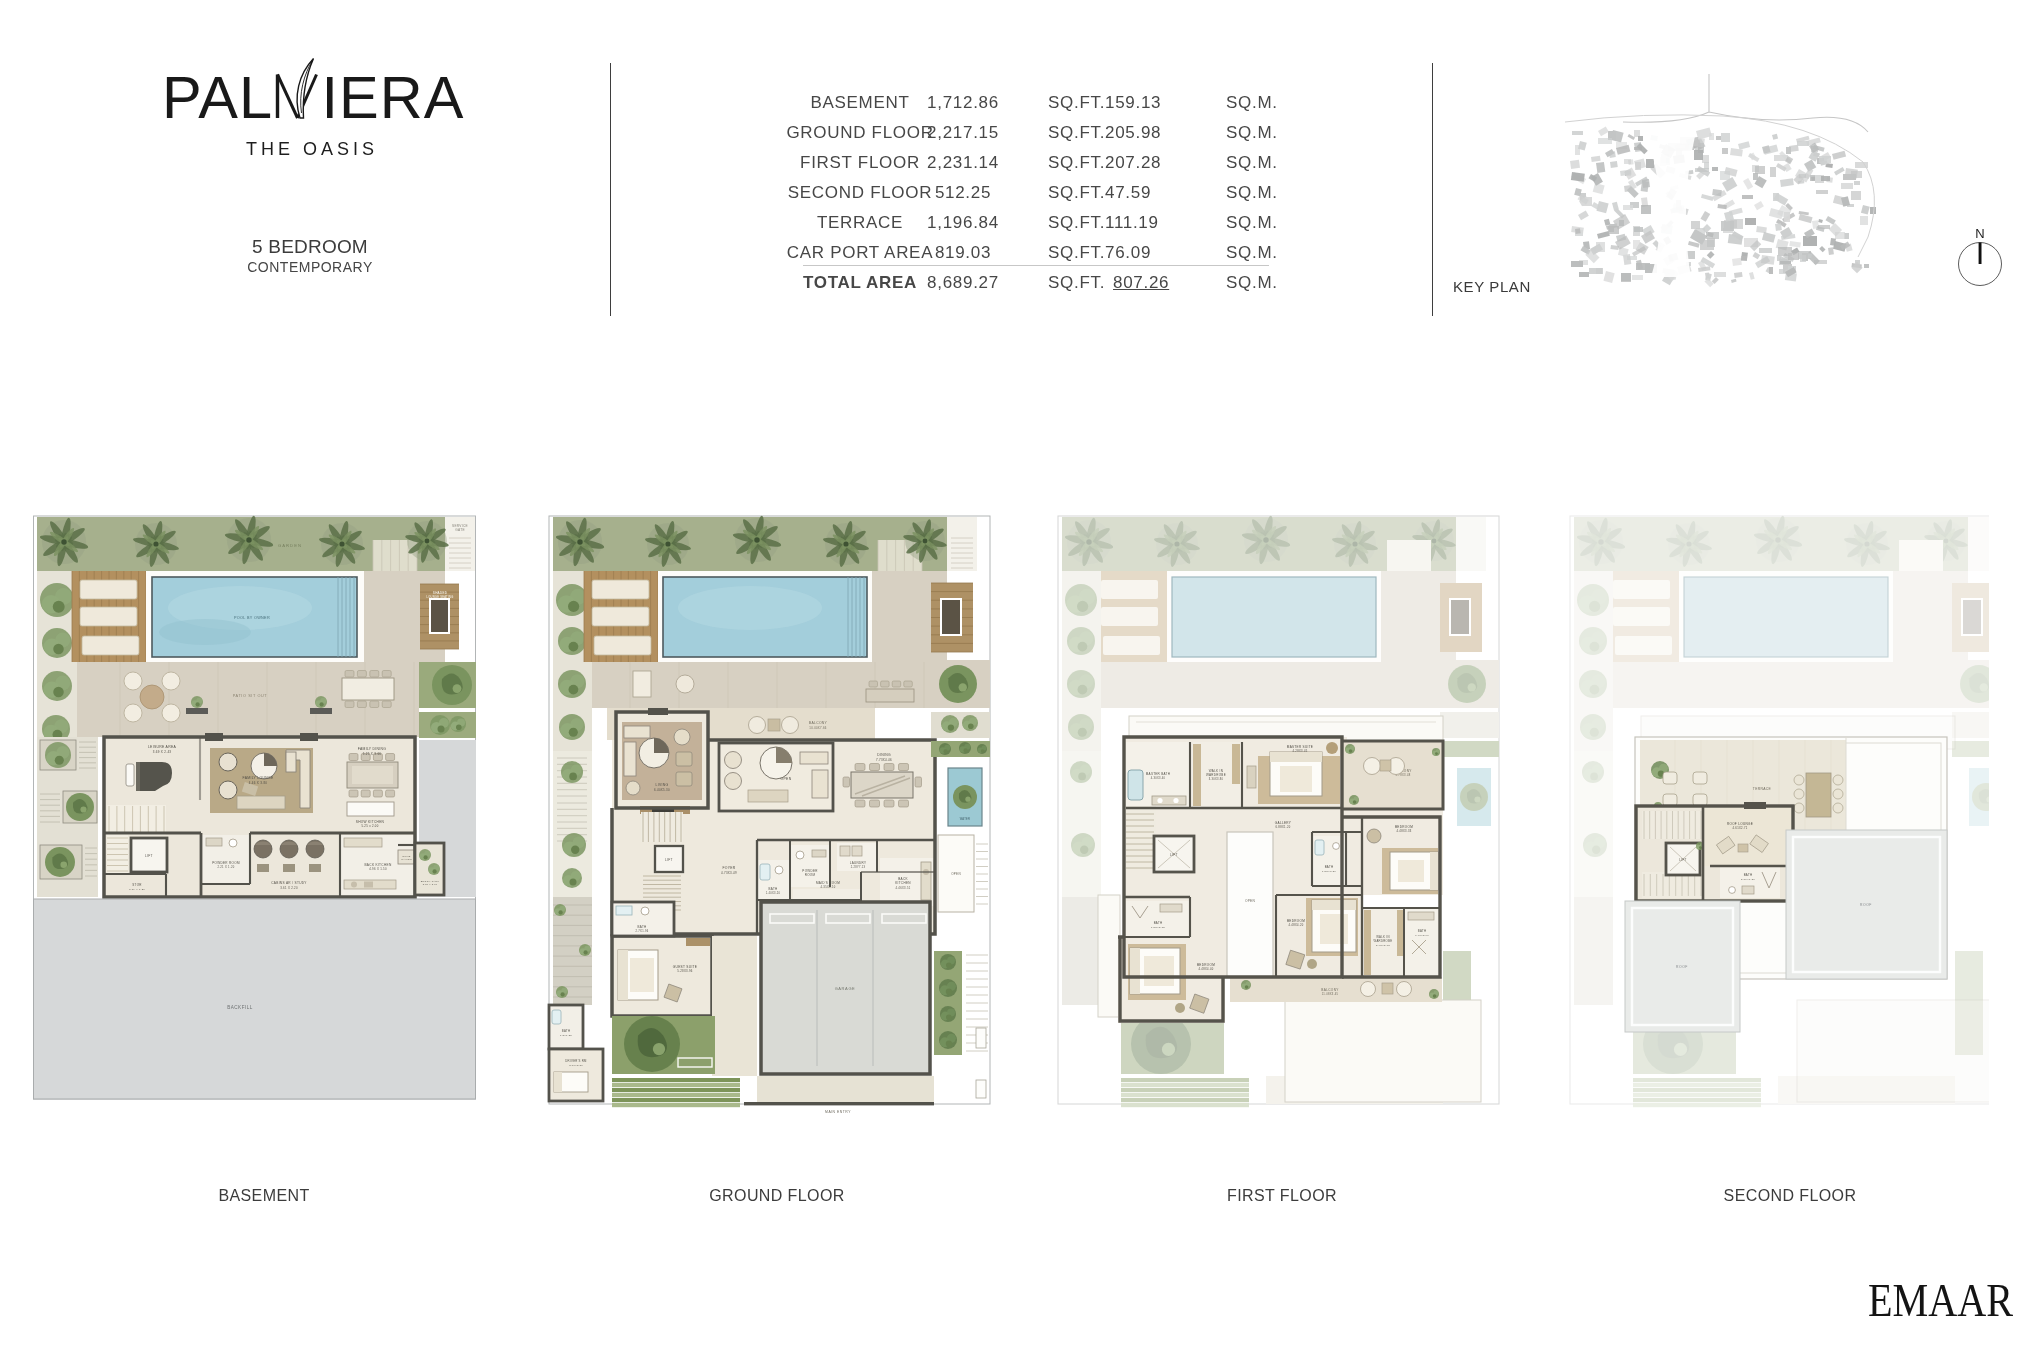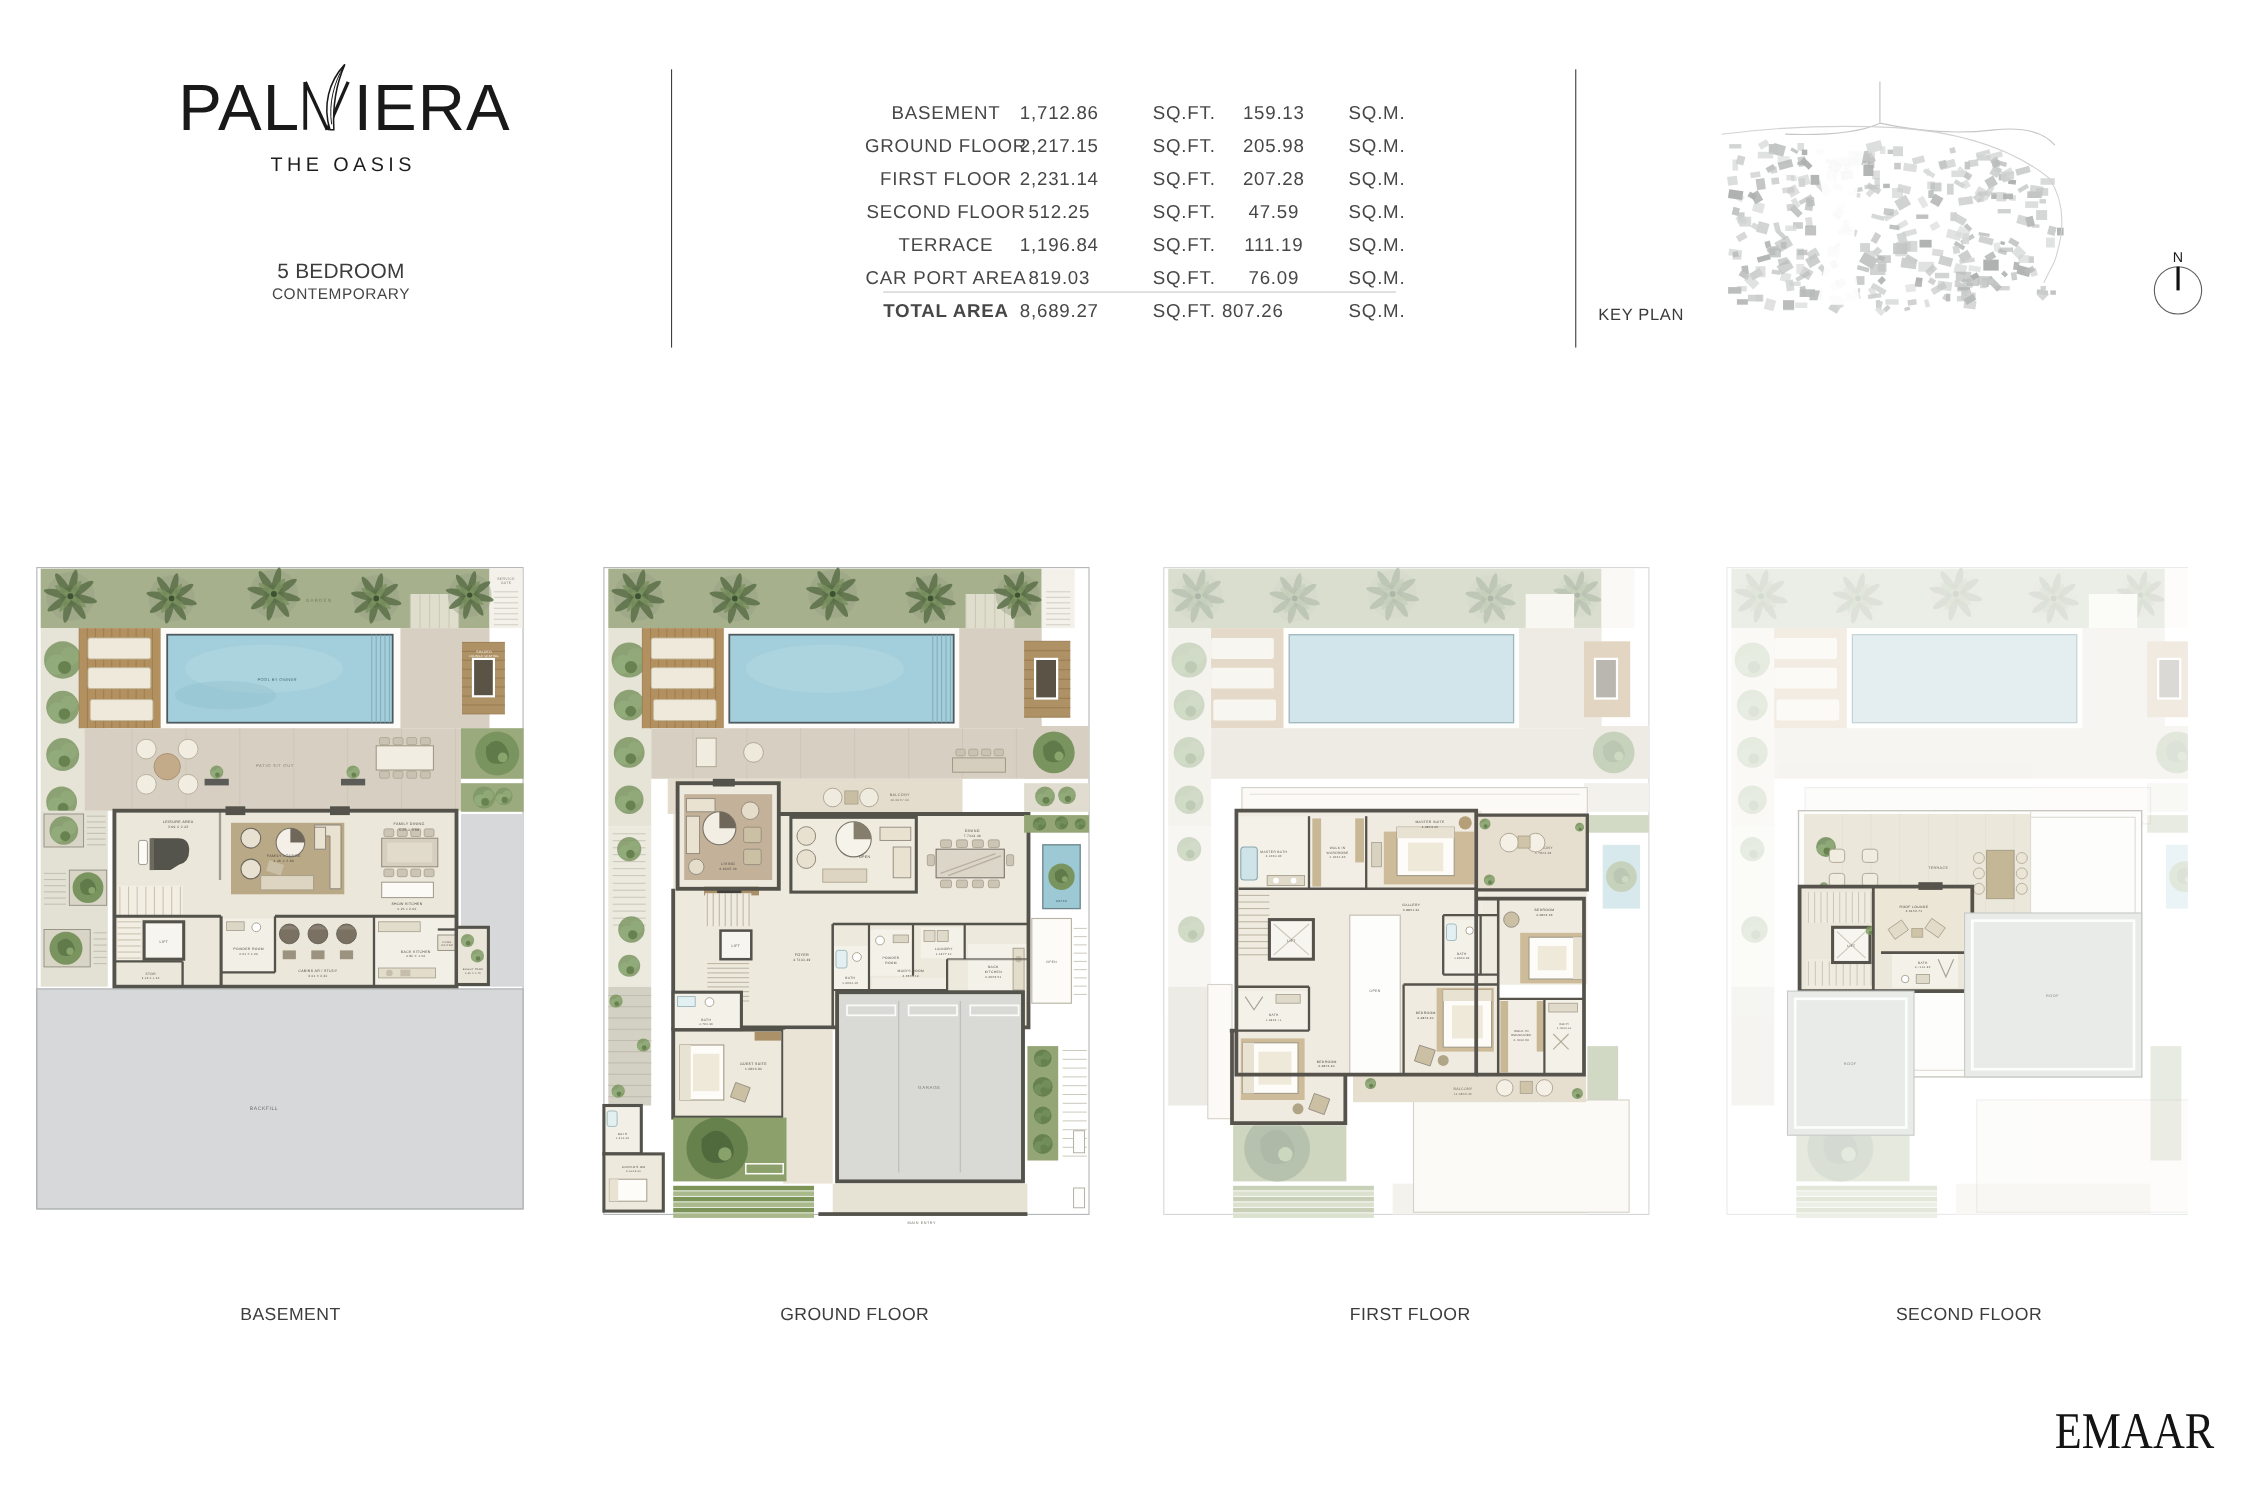--- a/index.html
+++ b/index.html
@@ -34,30 +34,30 @@
 <div class="abs" style="left:610px;top:63px;width:1.2px;height:253px;background:#3e3e3e"></div>
 
 <div class="abs" style="left:1432px;top:63px;width:1.2px;height:253px;background:#3e3e3e"></div>
 
 <div class="abs tbl" style="left:740px;top:88px;width:240px;text-align:center;">BASEMENT<br>GROUND FLOOR<br>FIRST FLOOR<br>SECOND FLOOR<br>TERRACE<br>CAR PORT AREA</div>
 
 <div class="abs tbl" style="left:890px;top:88px;width:146px;text-align:center;">1,712.86<br>2,217.15<br>2,231.14<br>512.25<br>1,196.84<br>819.03</div>
 
 <div class="abs tbl" style="left:1048px;top:88px;width:70px;text-align:left;">SQ.FT.<br>SQ.FT.<br>SQ.FT.<br>SQ.FT.<br>SQ.FT.<br>SQ.FT.</div>
 
-<div class="abs tbl" style="left:1105px;top:88px;width:106px;text-align:center;">159.13<br>205.98<br>207.28<br>47.59<br>111.19<br>76.09</div>
+<div class="abs tbl" style="left:1105px;top:88px;width:106px;text-align:left;">159.13<br>205.98<br>207.28<br>47.59<br>111.19<br>76.09</div>
 
 <div class="abs tbl" style="left:1226px;top:88px;width:70px;text-align:left;">SQ.M.<br>SQ.M.<br>SQ.M.<br>SQ.M.<br>SQ.M.<br>SQ.M.</div>
 
 <div class="abs" style="left:803px;top:265px;width:466px;height:1px;background:#c7c7c7"></div>
 
 <div class="abs tbl" style="left:740px;top:268px;width:240px;text-align:center;font-weight:bold;">TOTAL AREA</div>
 <div class="abs tbl" style="left:890px;top:268px;width:146px;text-align:center;">8,689.27</div>
 <div class="abs tbl" style="left:1048px;top:268px;width:70px;text-align:left;">SQ.FT.</div>
-<div class="abs tbl" style="left:1061px;top:268px;width:106px;text-align:right;">807.26</div>
+<div class="abs tbl" style="left:1113px;top:268px;width:106px;text-align:left;text-decoration:underline;">807.26</div>
 <div class="abs tbl" style="left:1226px;top:268px;width:70px;text-align:left;">SQ.M.</div>
 
 <div class="abs" style="left:1453px;top:278px;font-size:15px;color:#3a3a3a;letter-spacing:0.6px;">KEY PLAN</div>
 
 <svg class="abs" style="left:1563px;top:72px" width="315" height="225" viewBox="0 0 315 225">
     <path d="M 146,2 L 146,40 Q 120,52 60,50 M 146,40 Q 200,52 250,46 Q 290,42 305,60" fill="none" stroke="#c6c6c6" stroke-width="1.1"></path>
     <rect x="43" y="154" width="11" height="4" fill="#c3c5c5" opacity="1.00" transform="rotate(-15 43 154)"></rect>
     <rect x="27" y="177" width="11" height="7" fill="#aeb0b0" opacity="0.60" transform="rotate(-30 27 177)"></rect>
     <rect x="17" y="121" width="6" height="10" fill="#c3c5c5" opacity="0.83" transform="rotate(0 17 121)"></rect>
     <rect x="12" y="158" width="8" height="6" fill="#c3c5c5" opacity="0.61" transform="rotate(0 12 158)"></rect>

